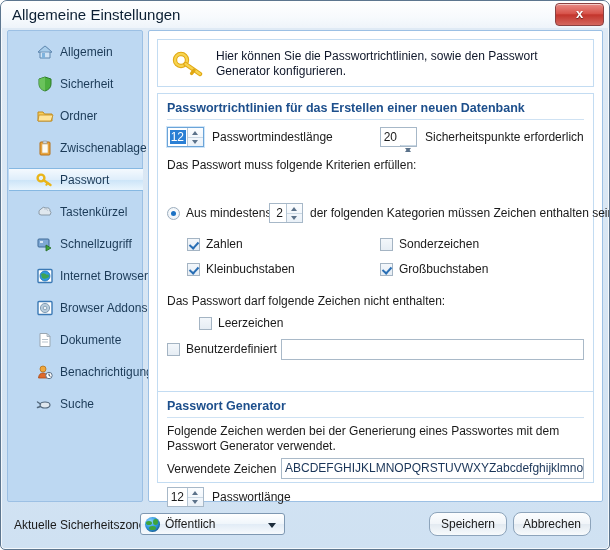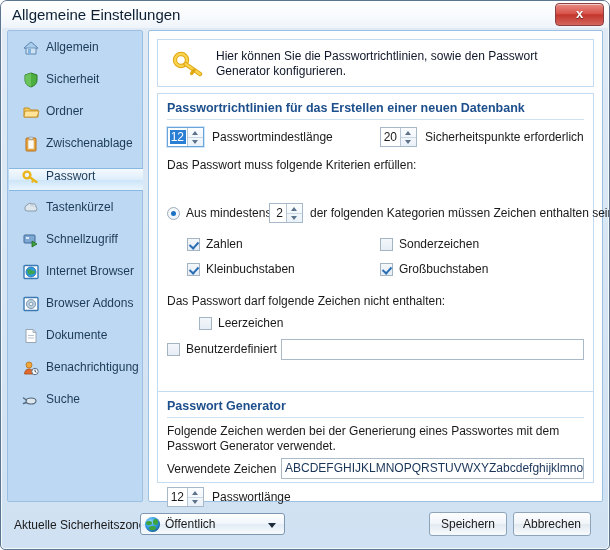--- a/index.html
+++ b/index.html
@@ -82,22 +82,23 @@
     background: #bdd8f2;
     border: 1px solid #9cc0e4;
     border-radius: 2px;
   }
   .side-item {
     position: absolute;
     left: 1px;
     width: 134px; height: 23px;
     box-sizing: border-box;
     display: flex;
-    align-items: flex-start;
+    align-items: center;
     cursor: pointer;
+    padding-left: 14px;
   }
   .side-item.selected {
     background: linear-gradient(to bottom, #f4f9fe 0%, #dfeefb 50%, #cbe4f8 51%, #eaf5fd 100%);
     border-top: 1px solid #86b8e2;
     border-bottom: 1px solid #86b8e2;
   }
   .side-icon {
     position: relative;
     width: 18px; height: 16px;
     margin-left: 13px;
@@ -352,21 +353,21 @@
     border-right: 4px solid transparent;
     border-top: 5px solid #1c2c3c;
   }
 
   .btn {
     position: absolute;
     top: 511px;
     height: 24px;
     box-sizing: border-box;
     border: 1px solid #8da4bb;
-    border-radius: 3px;
+    border-radius: 8px;
     background: linear-gradient(to bottom, #fcfdfe 0%, #f1f5f9 48%, #e3eaf1 52%, #f7fafc 100%);
     font-size: 12px;
     color: #1a1a1a;
     text-align: center;
     line-height: 22px;
     cursor: pointer;
   }
   #save-button { left: 428px; width: 78px; }
   #cancel-button { left: 512px; width: 78px; }
 </style>
@@ -545,21 +546,21 @@
             <div class="half">
                 <span class="arrow up"></span>
               </div>
             <div class="half">
                 <span class="arrow down"></span>
               </div>
           </div>
         </div>
         <div class="txt" style="left:54px; top:36px;">Passwortmindestlänge</div>
 
-        <div class="spinner" style="left:222px; top:33px; width:37px;">
+        <div class="spinner" style="left:222px; top:33px; width:37px;align-items:flex-end;">
           <div class="val">20</div>
           <div class="spin-btns">
             <div class="half">
                 <span class="arrow up"></span>
               </div>
             <div class="half">
                 <span class="arrow down"></span>
               </div>
           </div>
         </div>

